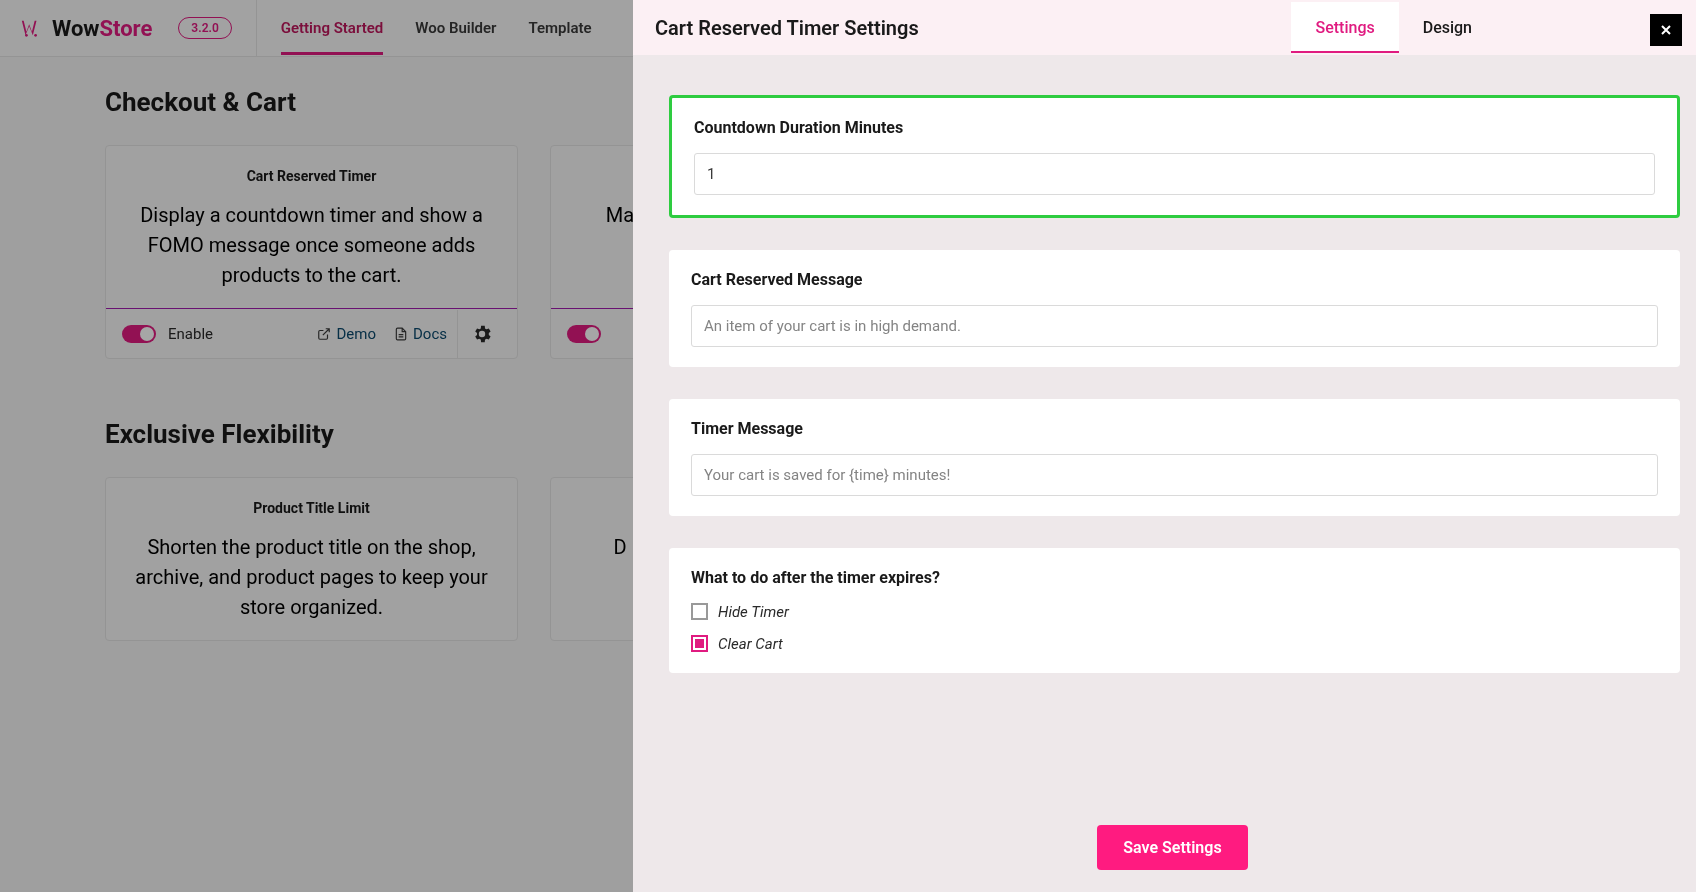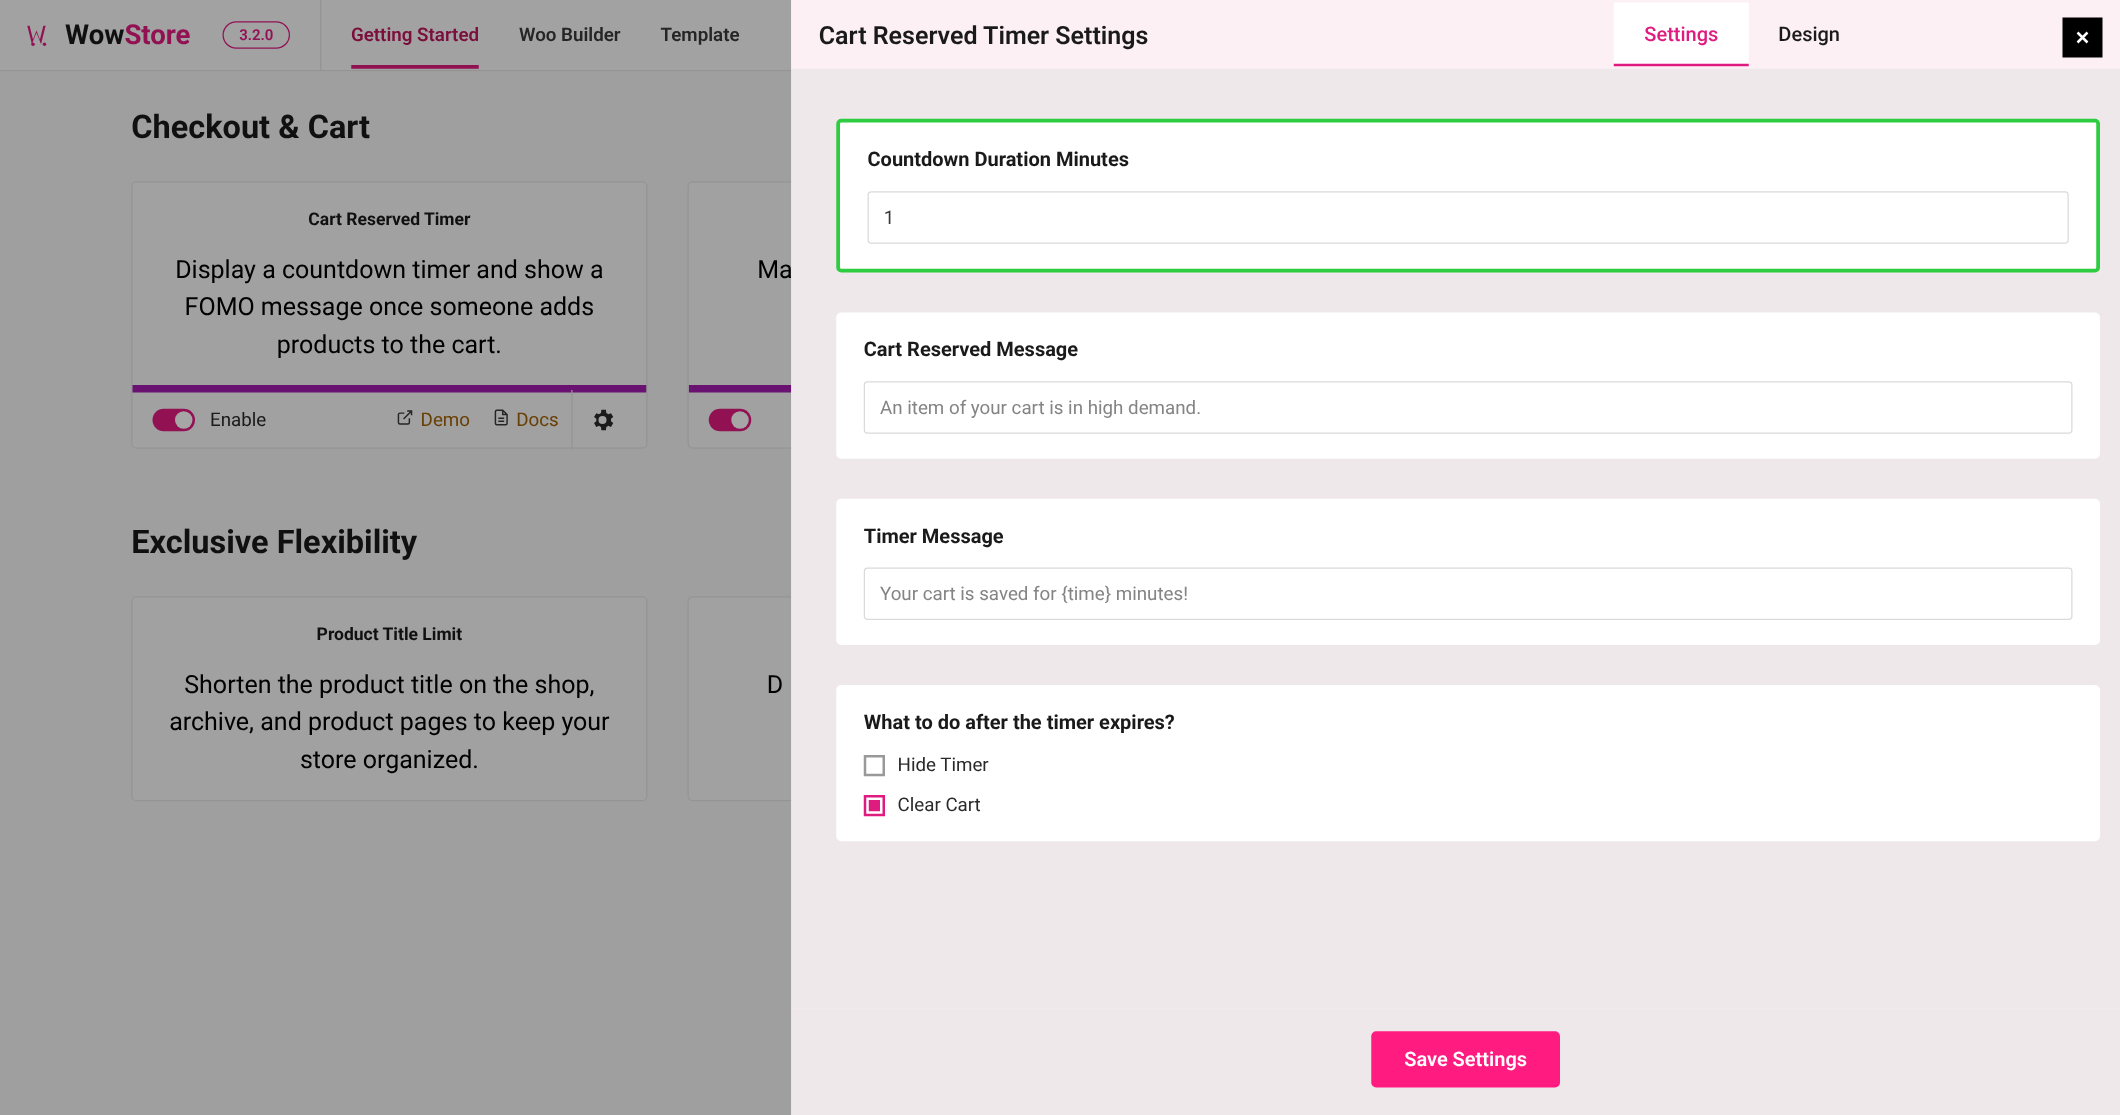--- a/index.html
+++ b/index.html
@@ -19,26 +19,26 @@
 .nav-tab.active::after { content: ""; position: absolute; bottom: 0; left: 0; right: 0; height: 3px; background: #e01b80; }
 
 
 .page-content { padding: 30px 100px 30px 105px; }
 .section-heading { font-size: 26px; font-weight: 700; color: #1a1a1a; margin-bottom: 28px; }
 .card-grid { display: flex; gap: 32px; margin-bottom: 60px; }
 .feature-card { width: 413px; background: #f7f7f7; border: 1px solid #e4e4e4; border-radius: 4px; display: flex; flex-direction: column; }
 .card-body { padding: 22px 22px 18px 22px; text-align: center; flex: 1; }
 .card-title { font-size: 14px; font-weight: 700; color: #1a1a1a; margin-bottom: 16px; }
 .card-desc { font-size: 20px; color: #000000; line-height: 1.5; }
-.card-footer { display: flex; align-items: center; border-top: 6px solid #a21caf; height: 50px; padding: 0 12px 0 16px; }
+.card-footer { display: flex; align-items: center; border-top: 1px solid #a21caf; height: 50px; padding: 0 12px 0 16px; }
 .toggle { width: 34px; height: 18px; background: #e01b80; border-radius: 10px; position: relative; margin-right: 12px; cursor: pointer; }
 .toggle::after { content: ""; position: absolute; width: 14px; height: 14px; background: #fff; border-radius: 50%; top: 2px; right: 2px; }
 .enable-label { font-size: 15px; color: #2a2a2a; margin-right: auto; }
 .card-actions { display: flex; gap: 18px; align-items: center; }
-.card-link { display: flex; align-items: flex-start; gap: 5px; font-size: 15px; color: #a16207; cursor: pointer; }
+.card-link { display: flex; align-items: center; gap: 5px; font-size: 15px; color: #0c4a6e; cursor: pointer; }
 .card-link-icon { width: 14px; height: 14px; }
 .gear-btn { width: 48px; height: 48px; border-left: 1px solid #e4e4e4; display: flex; align-items: center; justify-content: center; cursor: pointer; margin-left: 10px; }
 .gear-btn svg { width: 22px; height: 22px; }
 
 
 .overlay { position: absolute; inset: 0; background: rgba(0,0,0,0.35); }
 
 
 .panel { position: absolute; top: 0; right: 0; width: 1063px; height: 100%; background: #fcf0f4; display: flex; flex-direction: column; }
 .panel-header { display: flex; align-items: center; justify-content: space-between; height: 55px; padding: 0 0 0 22px; background: #fcf0f4; }
@@ -49,21 +49,21 @@
 .panel-tab.active::after { content: ""; position: absolute; bottom: 0; left: 0; right: 0; height: 2px; background: #e01b80; }
 .close-btn { width: 32px; height: 32px; background: #000; color: #fff; display: flex; align-items: center; justify-content: center; font-size: 20px; cursor: pointer; position: absolute; top: 14px; right: 14px; }
 
 .panel-body { flex: 1; padding: 40px 16px 20px 36px; background: #eee8ea; overflow-y: auto; }
 .setting-block { background: #fff; border-radius: 4px; padding: 20px 22px; margin-bottom: 32px; }
 .setting-block.highlighted { border: 3px solid #2ecc40; }
 .setting-label { font-size: 16px; font-weight: 700; color: #1a1a1a; margin-bottom: 16px; }
 .setting-input { width: 100%; height: 42px; border: 1px solid #dadada; border-radius: 3px; padding: 0 12px; font-size: 15px; color: #3a3a3a; }
 .setting-input::placeholder { color: #848484; }
 .cb-group { display: flex; flex-direction: column; gap: 14px; margin-top: 4px; }
-.cb-row { display: flex; align-items: flex-end; gap: 10px; }
+.cb-row { display: flex; align-items: flex-start; gap: 10px; font-style: italic; }
 .cb { width: 17px; height: 17px; border: 2px solid #999; display: inline-flex; align-items: center; justify-content: center; cursor: pointer; }
 .cb.checked { border-color: #e01b80; }
 .cb.checked::after { content: ""; width: 9px; height: 9px; background: #e01b80; }
 .cb-label { font-size: 15px; color: #2a2a2a; }
 
 .panel-footer { padding: 18px 36px 22px 52px; background: #eee8ea; display: flex; justify-content: center; }
 .save-btn { background: #ff1b80; color: #fff; border: none; border-radius: 4px; padding: 13px 26px; font-size: 16px; font-weight: 600; cursor: pointer; }
 </style>
 </head>
 <body>

